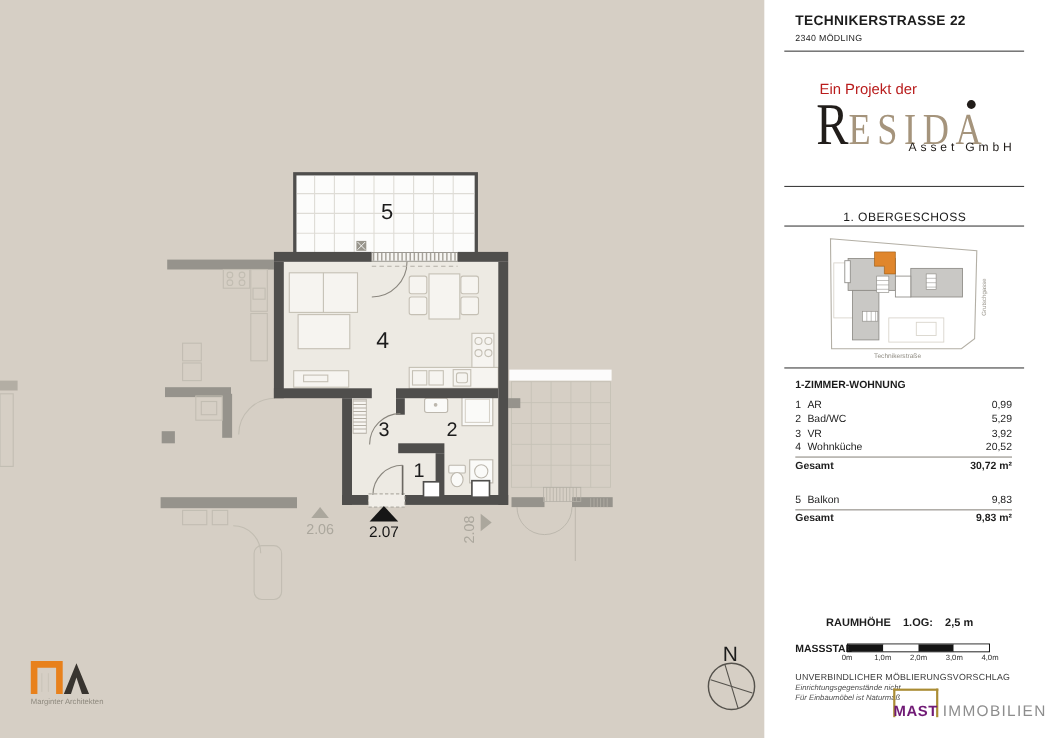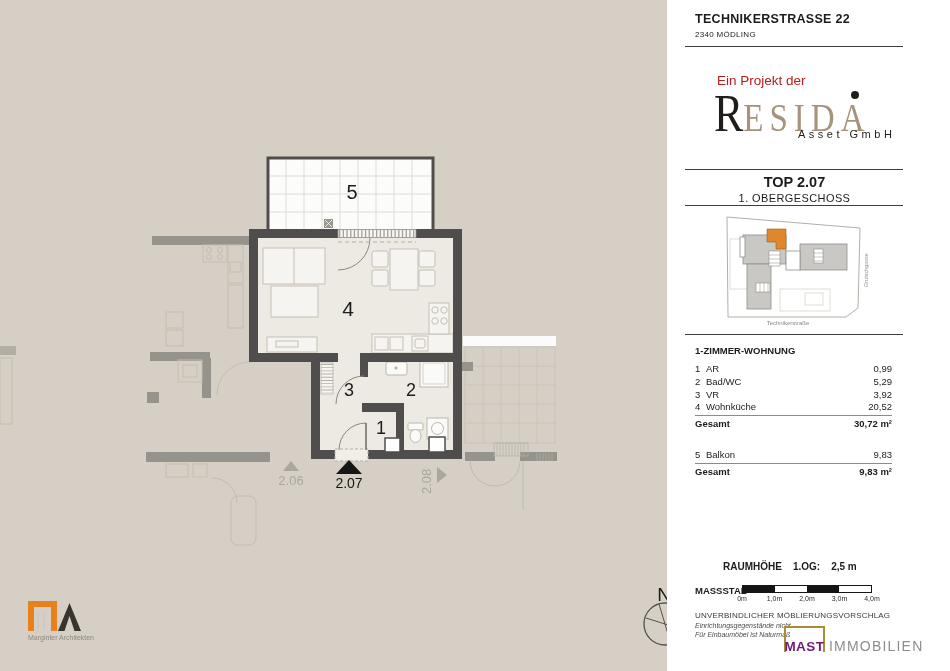--- a/index.html
+++ b/index.html
@@ -3,21 +3,21 @@
 <meta charset="utf-8">
 <style>
   html,body{margin:0;padding:0;background:#888;}
   .page{position:relative;width:950px;height:671px;background:#ffffff;overflow:hidden;
         font-family:"Liberation Sans",sans-serif;color:#1c1c1c;}
   
   .plan-area{position:absolute;left:0;top:0;width:695px;height:671px;background:#d6cfc5;}
   .plan-area svg{display:block;}
   svg text{font-family:"Liberation Sans",sans-serif;}
   
-  .panel{position:absolute;left:667px;top:0;width:255px;height:671px;background:#fff;}
+  .panel{position:absolute;left:695px;top:0;width:255px;height:671px;background:#fff;}
   .abs{position:absolute;}
   .hline{position:absolute;left:18px;width:218px;border-top:1px solid #3f3f3f;height:0;}
   .hdr-title{left:28px;top:12px;font-size:12.5px;font-weight:bold;letter-spacing:.3px;}
   .hdr-sub{left:28px;top:30px;font-size:8px;letter-spacing:.3px;}
   .proj-prefix{left:50px;top:73px;font-size:13.5px;color:#b91c1c;}
   .brand{left:47px;top:87px;transform:scaleY(1.22);transform-origin:top left;white-space:nowrap;}
   .brand-r{font-family:"Liberation Serif",serif;font-size:44px;line-height:1;color:#211d1a;}
   .brand-rest{font-family:"Liberation Serif",serif;font-size:33px;line-height:1;color:#a5947c;letter-spacing:6px;}
   .brand-dot{left:184px;top:91px;width:8px;height:8px;border-radius:50%;background:#211d1a;}
   .brand-sub{left:131px;top:128px;font-size:11px;letter-spacing:3.5px;color:#211d1a;}
@@ -233,21 +233,20 @@
     <div class="hline" style="top:46px"></div>
 
     <div class="abs proj-prefix">Ein Projekt der</div>
     <div class="abs brand">
       <span class="brand-r">R</span><span class="brand-rest">ESIDA</span>
     </div>
     <div class="abs brand-dot"></div>
     <div class="abs brand-sub">Asset GmbH</div>
 
     <div class="hline" style="top:169px"></div>
-    <div class="abs unit-top">TOP 2.07</div>
     <div class="abs unit-floor">1. OBERGESCHOSS</div>
     <div class="hline" style="top:205px"></div>
 
     <svg class="abs" style="left:43px;top:211px" width="207" height="120" viewBox="0 0 207 120">
       <polygon points="17,6 150,17 148,97 136,106 18,106" fill="none" stroke="#b3afa5" stroke-width="1"></polygon>
       <g fill="#ffffff" stroke="#d8d4cb" stroke-width="0.8">
         <rect x="20" y="28" width="28" height="50"></rect>
         <rect x="70" y="78" width="50" height="22" fill="none"></rect>
         <rect x="95" y="82" width="18" height="12"></rect>
       </g>

